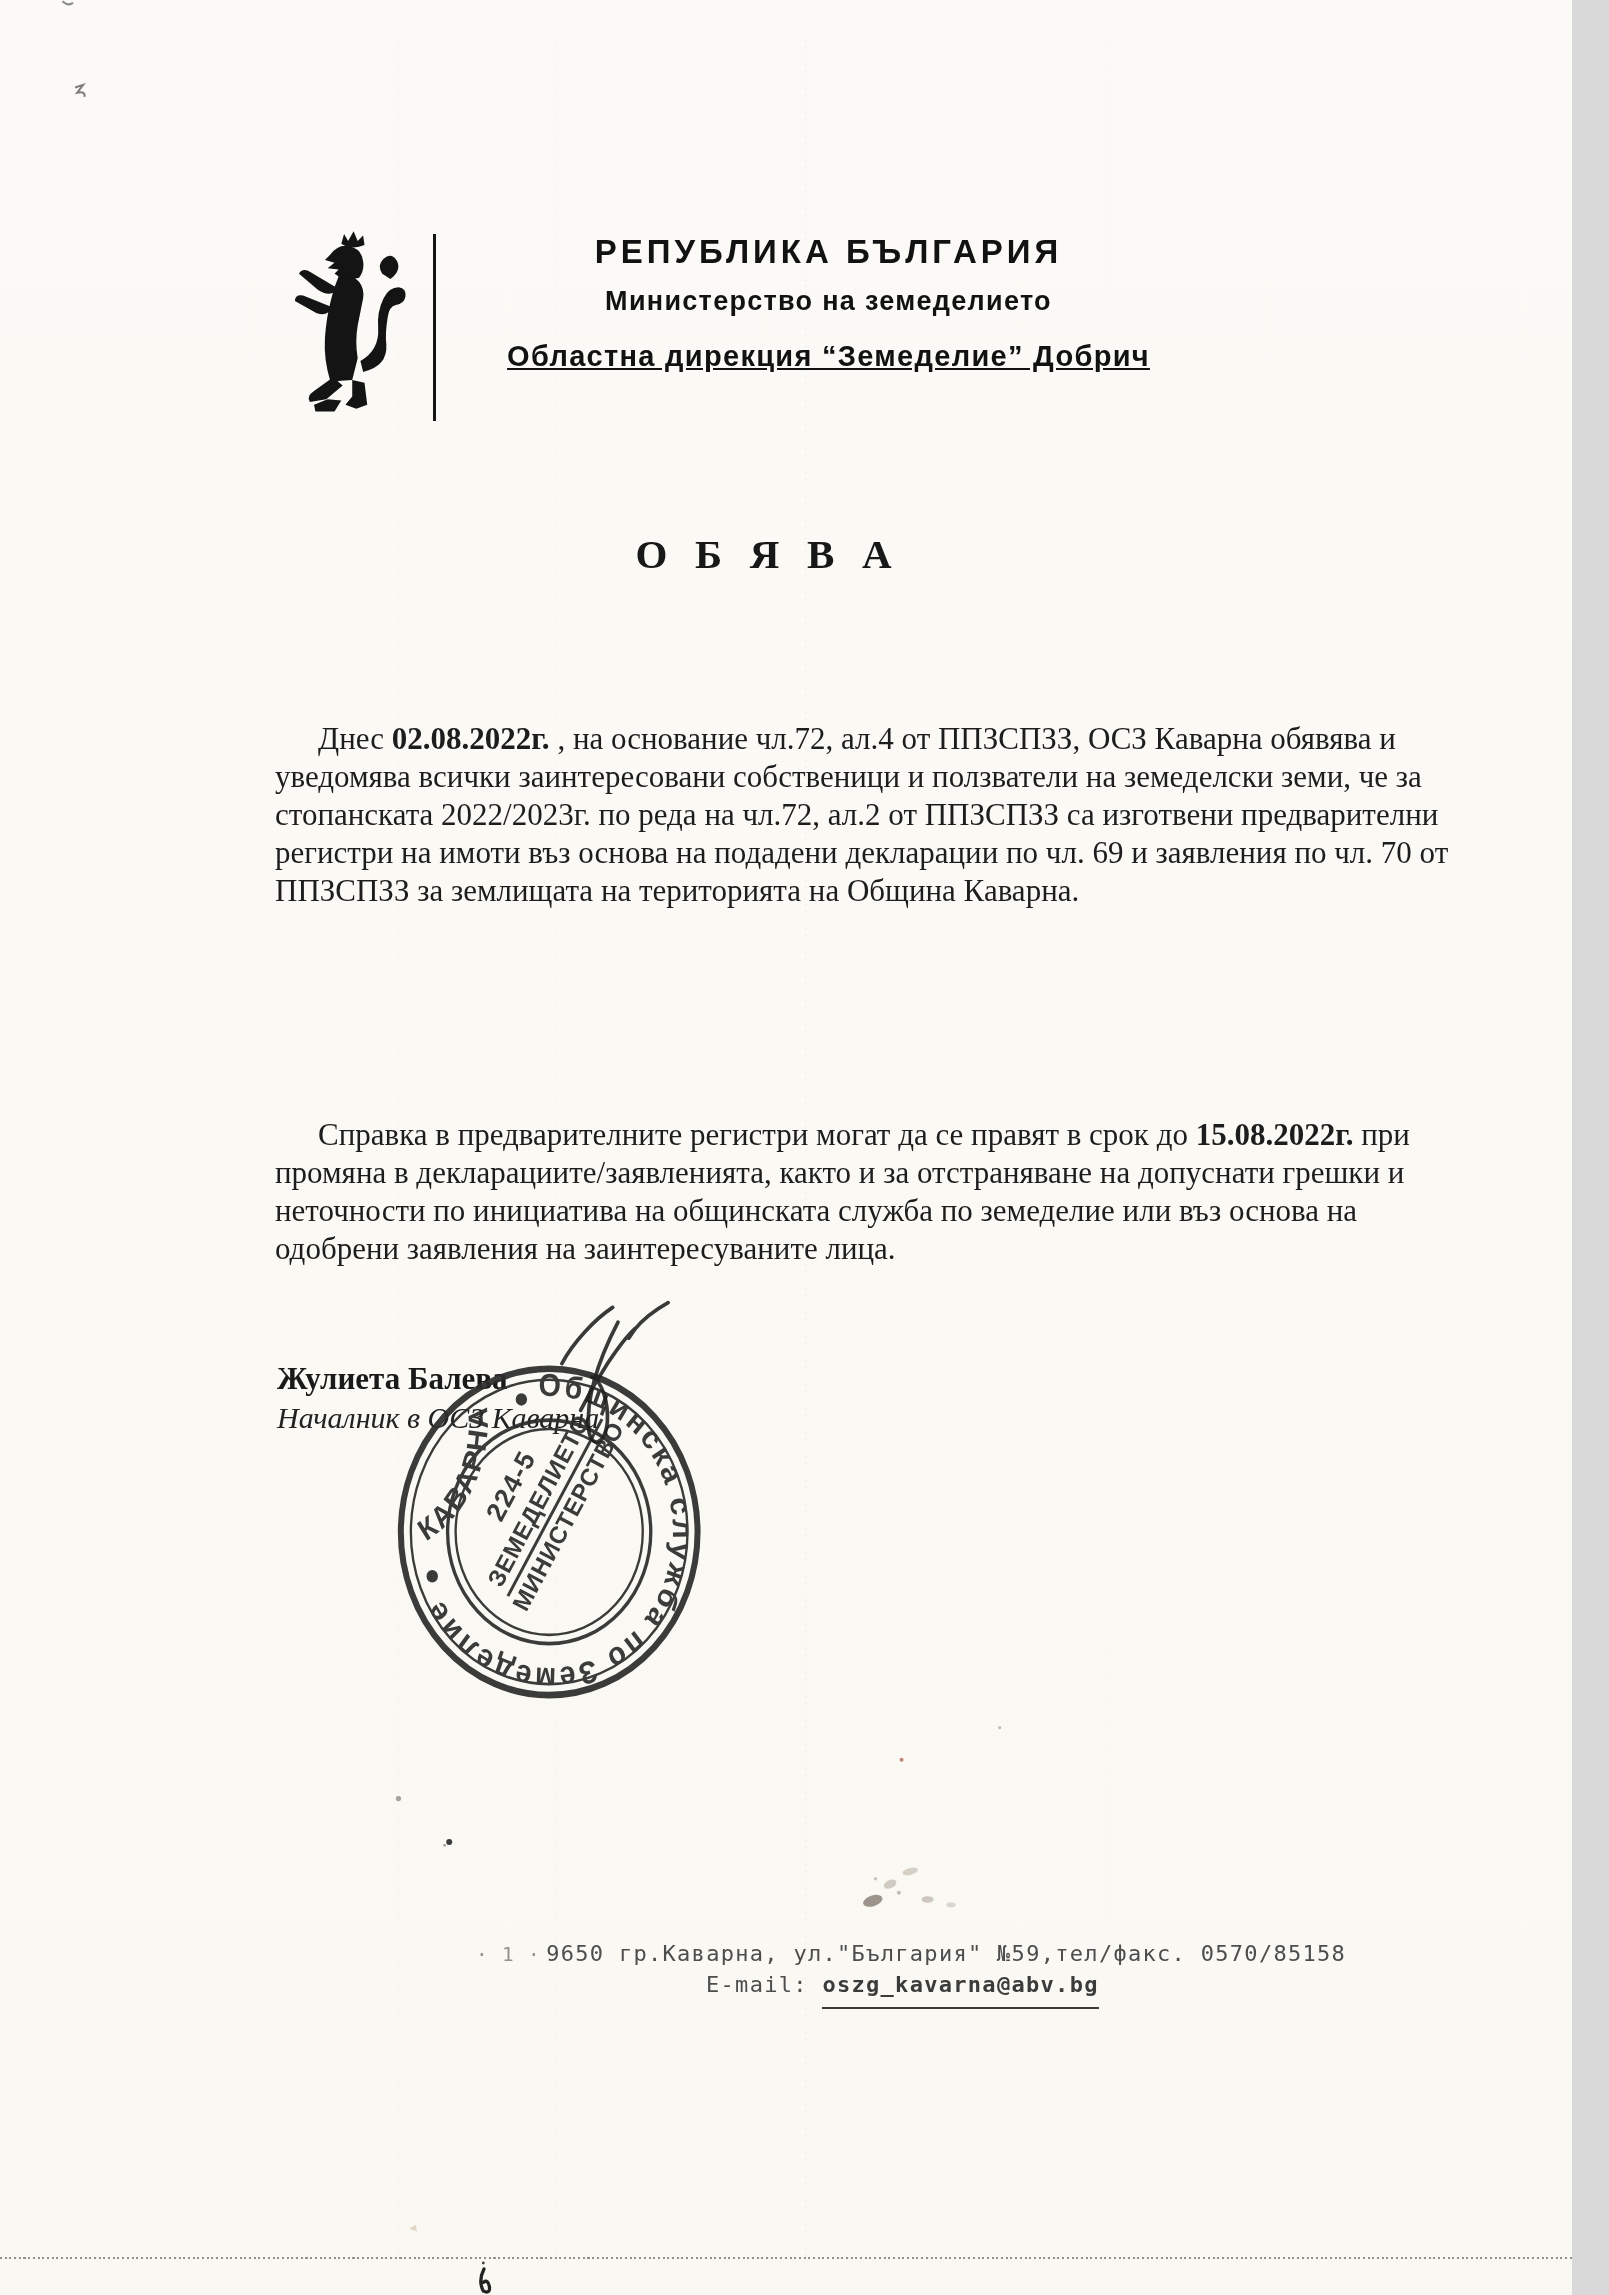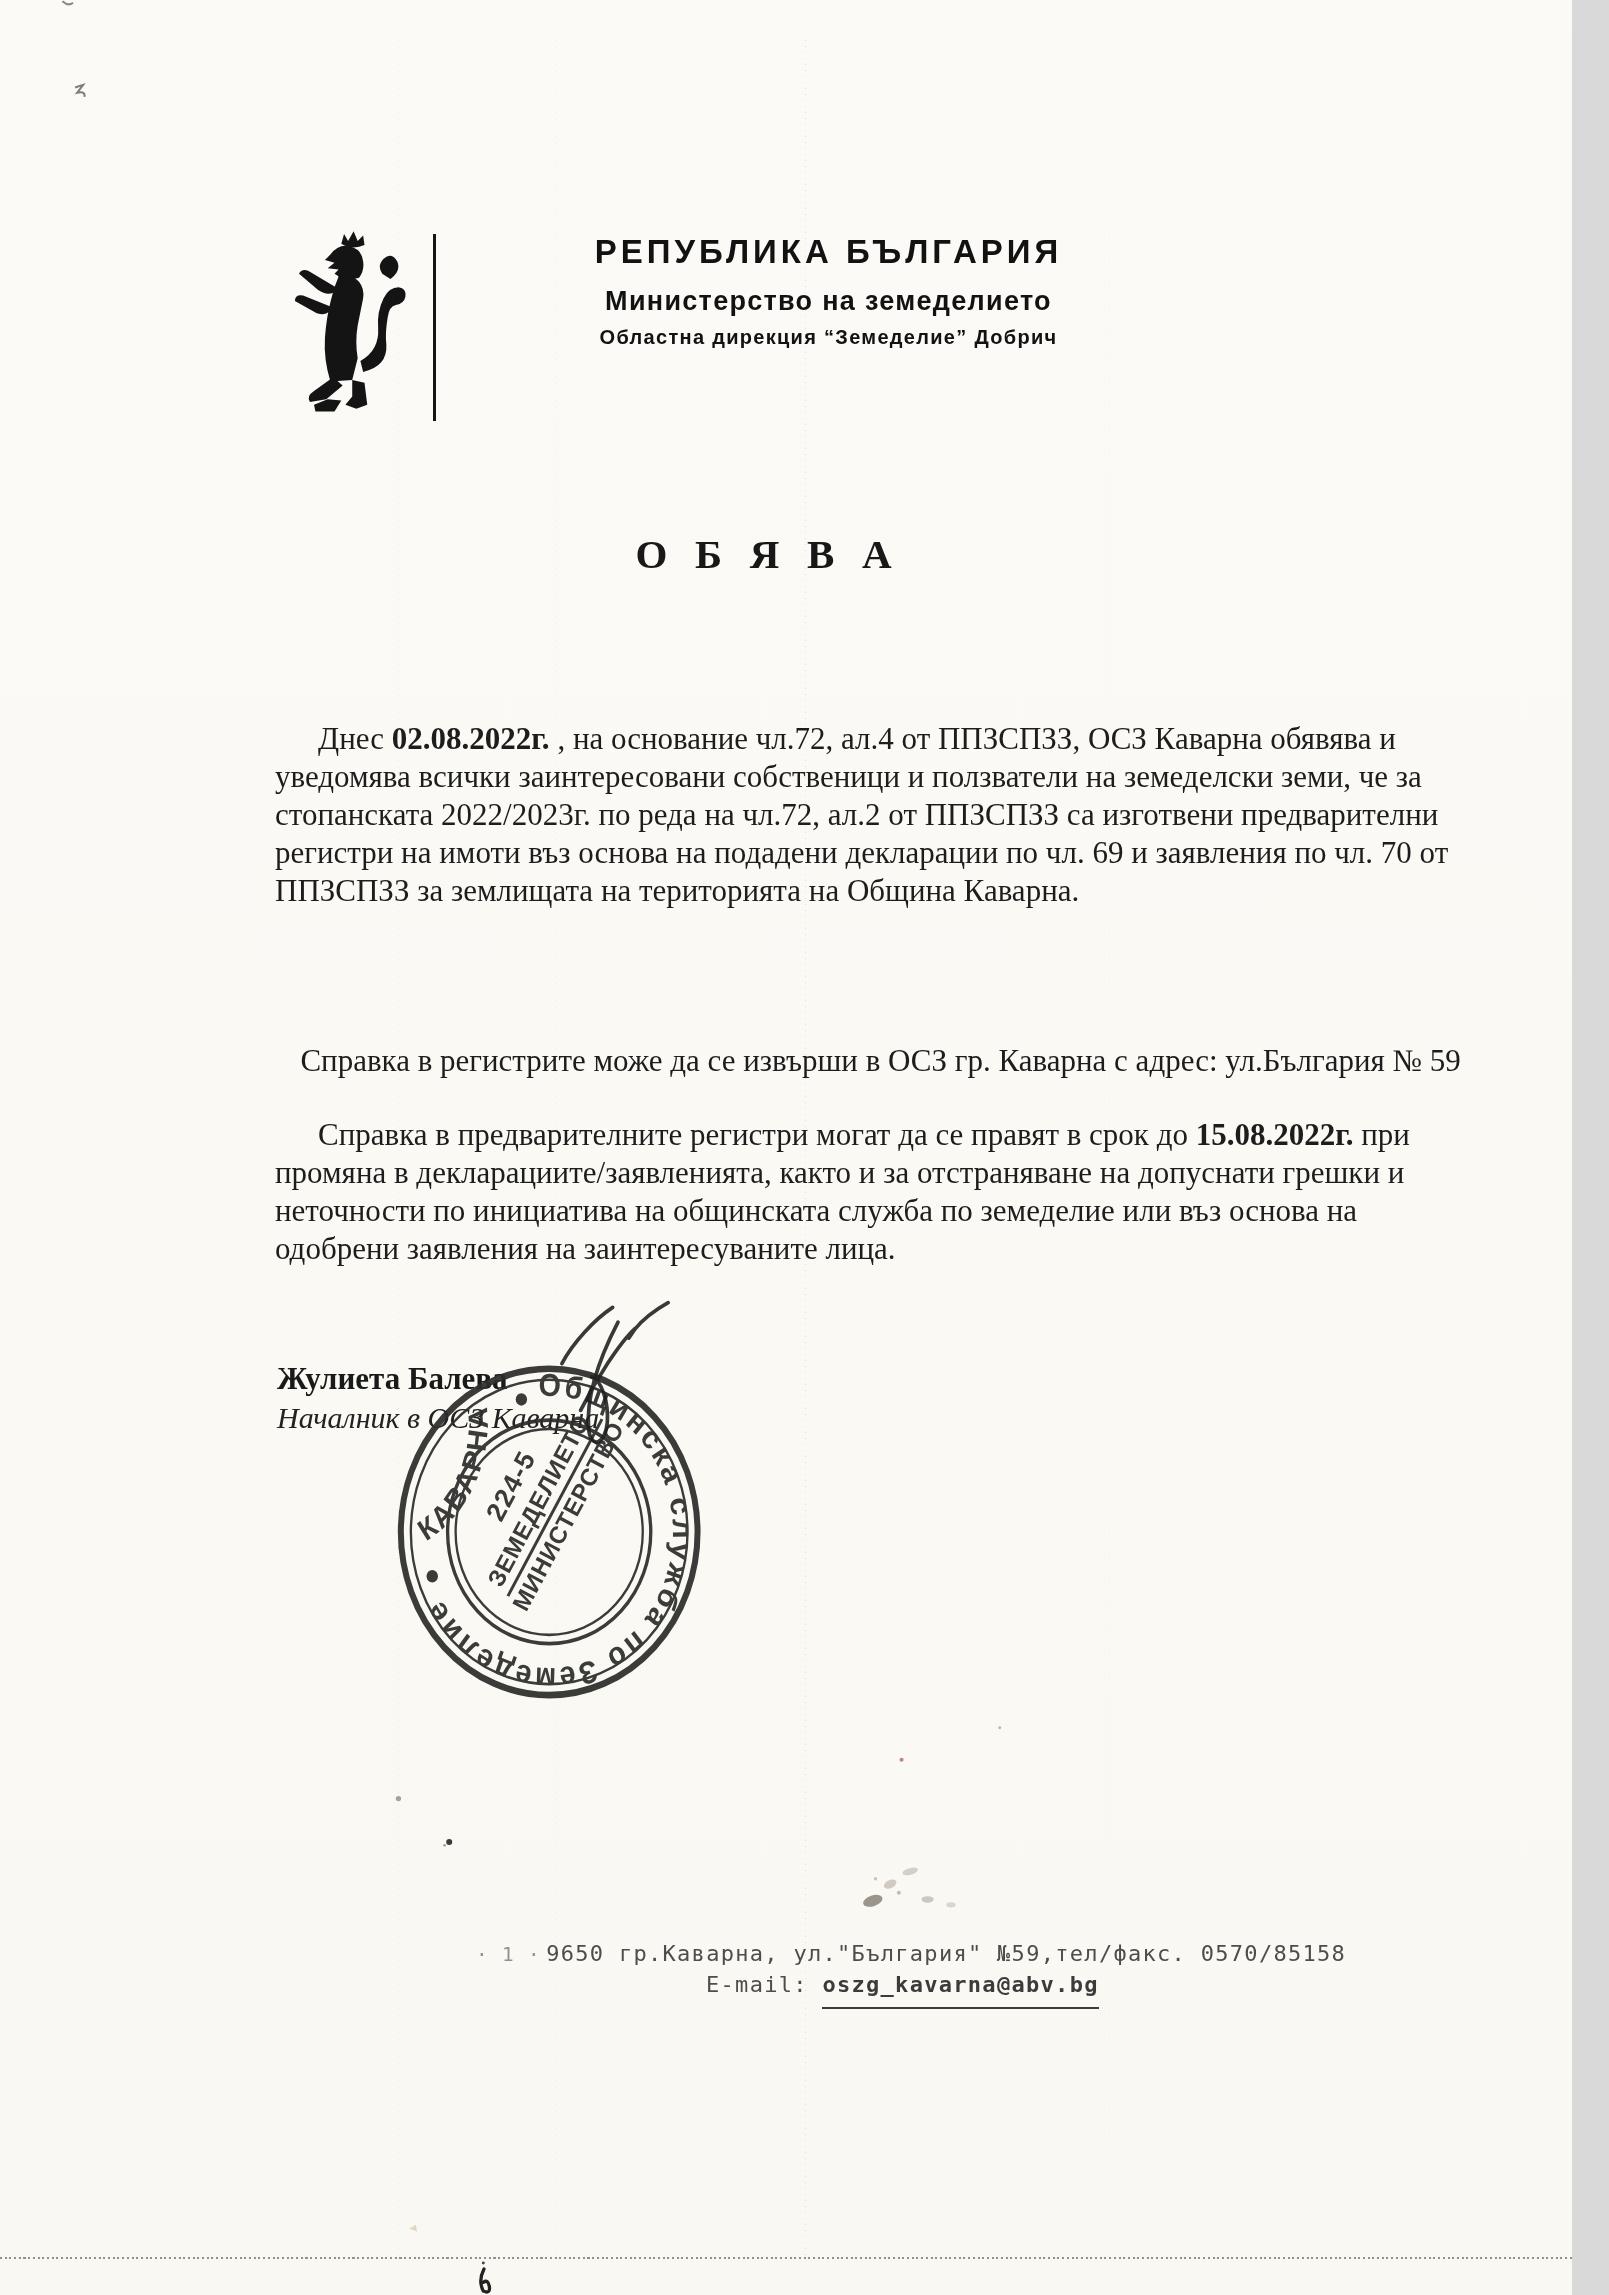--- a/index.html
+++ b/index.html
@@ -6,21 +6,21 @@
   .page{
     position:relative;width:1572px;height:2295px;overflow:hidden;
     background:linear-gradient(180deg,#fbfaf6 0%,#faf9f4 60%,#f9f8f2 100%);
     font-family:"Liberation Serif",serif;color:#1d1d1d;
   }
   
   .hdr-line{position:absolute;left:267px;width:1123px;text-align:center;
     font-family:"Liberation Sans",sans-serif;font-weight:bold;color:#121212;white-space:nowrap;}
   .h1{top:233px;font-size:33px;letter-spacing:4px;}
   .h2{top:286px;font-size:27px;letter-spacing:1.3px;}
-  .h3{top:326px;font-size:20px;letter-spacing:1.3px;}
+  .h3{top:340px;font-size:29px;letter-spacing:1.3px;text-decoration:underline;}
   .h4{top:367px;font-size:27px;letter-spacing:1.3px;}
   .emblem{position:absolute;left:281px;top:230px;width:137px;height:191px;}
   .emblem-bar{position:absolute;left:433px;top:234px;width:3.3px;height:187px;background:#161616;}
   
   .doc-title{position:absolute;top:530px;left:-37px;width:1610px;text-align:center;
     font-size:41px;font-weight:bold;letter-spacing:8.7px;color:#181818;}
   
   .para{position:absolute;left:275px;width:1188px;font-size:31px;line-height:38px;
     text-indent:43px;white-space:pre-wrap;color:#1d1d1d;}
   .p1{top:720px;}
@@ -75,21 +75,20 @@
   </svg>
   <div class="emblem-bar"></div>
 
   <div class="hdr-line h1">РЕПУБЛИКА БЪЛГАРИЯ</div>
   <div class="hdr-line h2">Министерство на земеделието</div>
   <div class="hdr-line h3">Областна дирекция “Земеделие” Добрич</div>
 
   <div class="doc-title">О Б Я В А</div>
 
   <div class="para p1"><span>Днес </span><span class="b">02.08.2022г.</span><span> , на основание чл.72, ал.4 от ППЗСПЗЗ, ОСЗ Каварна обявява и уведомява всички заинтересовани собственици и ползватели на земеделски земи, че за стопанската 2022/2023г. по реда на чл.72, ал.2 от ППЗСПЗЗ са изготвени предварителни регистри на имоти въз основа на подадени декларации по чл. 69 и заявления по чл. 70 от ППЗСПЗЗ за землищата на територията на Община Каварна.</span></div>
-  <div class="para p3"><span>Справка в регистрите може да се извърши в ОСЗ  гр. Каварна с адрес: ул.България № 59</span></div>
   <div class="para p4"><span>Справка в предварителните регистри могат да се правят в срок до </span><span class="b">15.08.2022г.</span><span> при промяна в декларациите/заявленията, както и за отстраняване на допуснати грешки и неточности по инициатива на общинската служба по земеделие или въз основа на одобрени заявления на заинтересуваните лица.</span></div>
 
   <div class="sig-name">Жулиета Балева</div>
   <div class="sig-title">Началник в ОСЗ Каварна</div>
 
   <svg class="stamp-svg" viewBox="500 1860 820 740" style="color: rgb(45, 45, 45);">
     <g opacity="0.93">
       <g transform="translate(822,2292) scale(1,1.1)">
         <circle r="222" fill="none" stroke="currentColor" stroke-width="9"></circle>
         <circle r="207" fill="none" stroke="currentColor" stroke-width="3.5"></circle>

